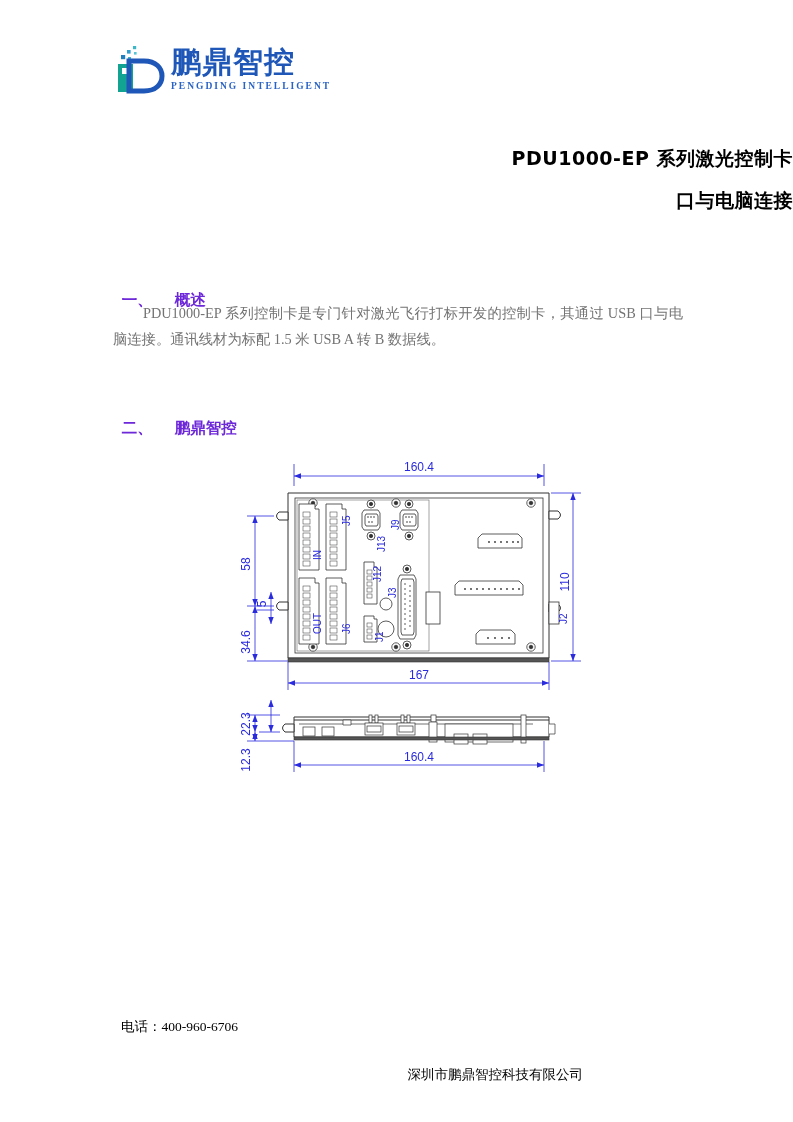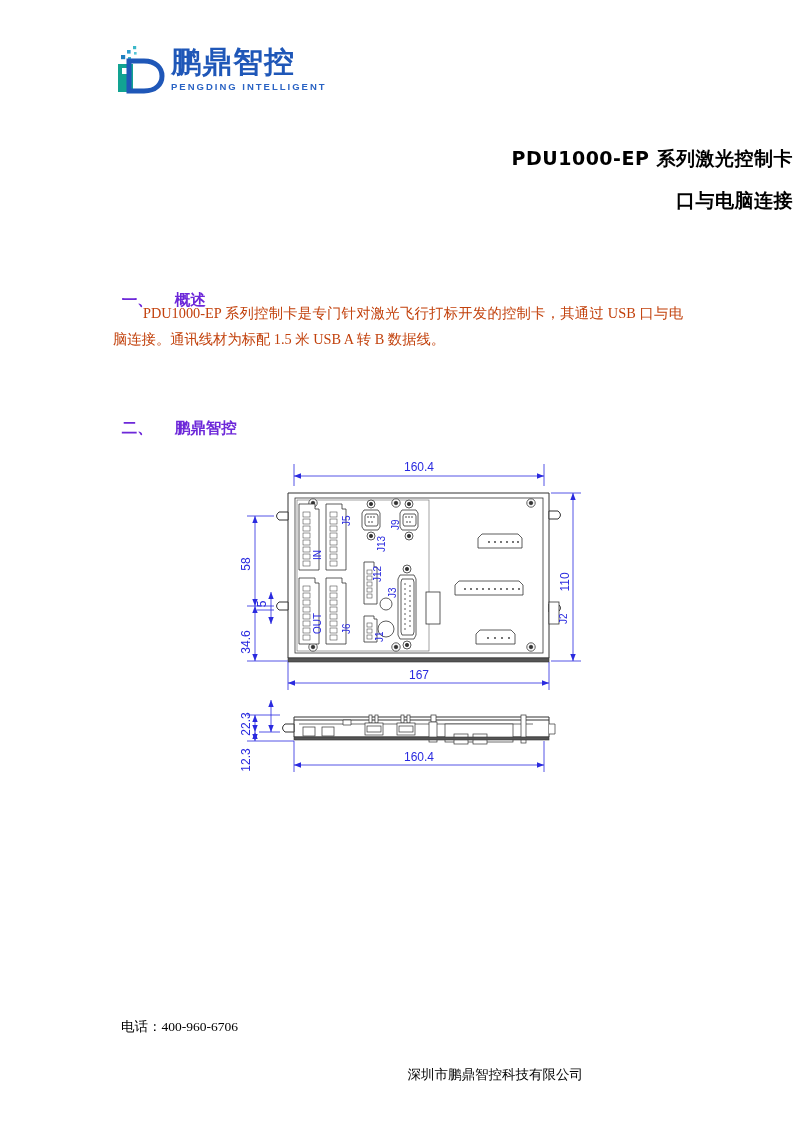--- a/index.html
+++ b/index.html
@@ -38,21 +38,21 @@
   }
   .logo-cn {
     font-family: Liberation Sans, sans-serif;
     font-size: 30px;
     font-weight: bold;
     color: #1f57b8;
     letter-spacing: 1px;
     line-height: 1.05;
   }
   .logo-en {
-    font-family: Liberation Sans, sans-serif;
+    font-family: Liberation Serif, serif;
     font-size: 9.5px;
     font-weight: bold;
     color: #2a63c4;
     letter-spacing: 2.0px;
     margin-top: 3px;
   }
 
   
   .doc-title-1, .doc-title-2 {
     position: absolute;
@@ -84,21 +84,21 @@
   .body-par {
     position: absolute;
     left: 113px;
     top: 300px;
     width: 570px;
     font-family: "Liberation Serif", serif;
     font-size: 14.3px;
     line-height: 26px;
     text-indent: 30px;
     text-align: justify;
-    color: #c2410c;
+    color: #737373;
   }
 
   
   .drawing {
     position: absolute;
     left: 233px;
     top: 452px;
     width: 360px;
     height: 370px;
     text-decoration: underline;

